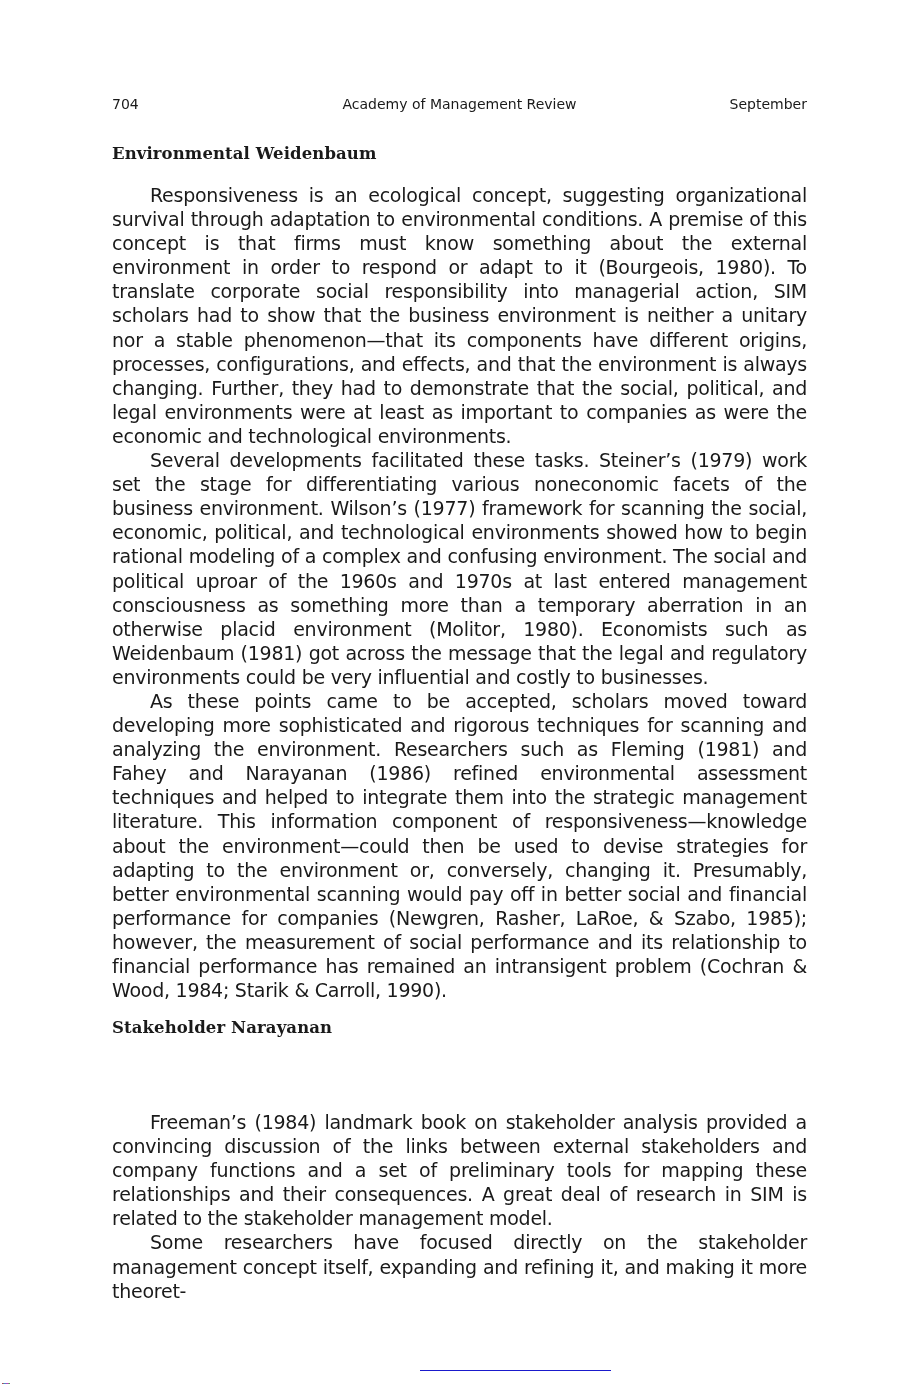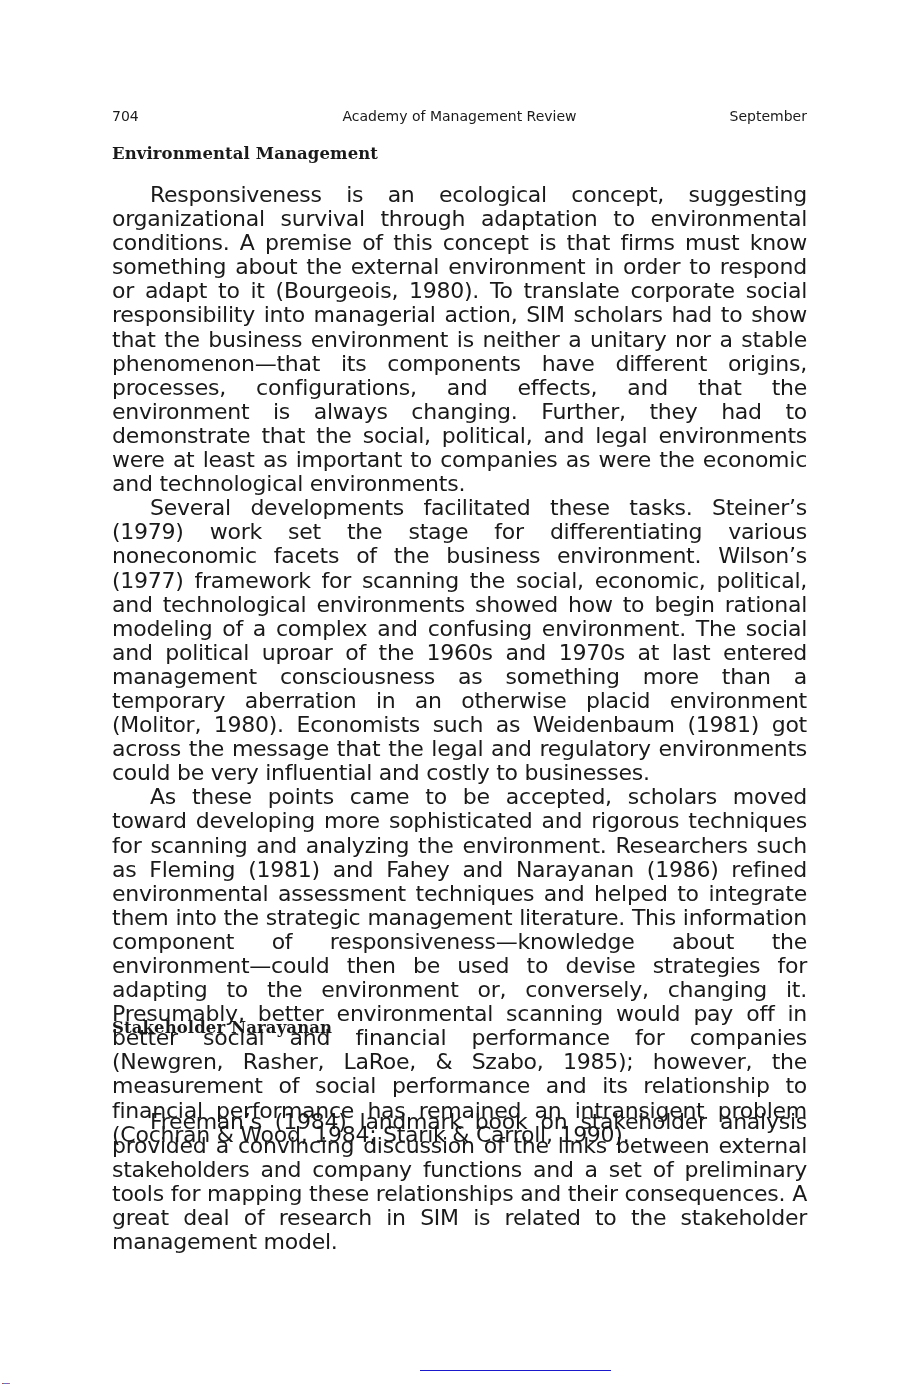--- a/index.html
+++ b/index.html
@@ -1,51 +1,52 @@
 <!DOCTYPE html>
 <html><head>
 <meta charset="utf-8">
 <style>
   html, body { margin: 0; padding: 0; background: #ffffff; }
   body { width: 913px; height: 1385px; position: relative; overflow: hidden;
          font-family: "DejaVu Serif", "Liberation Serif", serif; color: #1a1a1a; }
   .page { position: absolute; left: 112px; top: 0; width: 695px; }
-  .running-head { position: absolute; top: 108px; left: 0; width: 695px; height: 20px;
+  .running-head { position: absolute; top: 96px; left: 0; width: 695px; height: 20px;
                   font-family: "DejaVu Sans", "Liberation Sans", sans-serif; font-size: 14px; }
   .rh-page { position: absolute; left: 0; top: 0; }
   .rh-journal { position: absolute; left: 0; width: 695px; top: 0; text-align: center; }
   .rh-month { position: absolute; right: 0; top: 0; }
   h2.section { position: absolute; left: 0; margin: 0; font-family: "DejaVu Serif", serif;
                font-size: 16.5px; font-weight: bold; letter-spacing: 0.1px; }
   .body-text { position: absolute; left: 0; width: 695px; font-family: "DejaVu Sans", "Liberation Sans", sans-serif;
-               font-size: 22px; line-height: 24.1px; text-align: justify; letter-spacing: -0.25px; }
+               font-size: 19px; line-height: 24.1px; text-align: justify; letter-spacing: -0.25px; }
   .body-text p { margin: 0; text-indent: 38px; }
   .footnote-rule { position: absolute; left: 420px; top: 1370px; width: 191px; height: 1px; background: #1a1acc; }
   .scan-mark { position: absolute; left: 2px; top: 1383px; width: 8px; height: 1px;
                background: linear-gradient(90deg,#c33,#39c,#c3c,#3c3); }
 </style>
 </head>
 <body>
 
 <div class="page">
   <div class="running-head">
     <span class="rh-page">704</span>
     <span class="rh-journal">Academy of Management Review</span>
     <span class="rh-month">September</span>
   </div>
 
-  <h2 class="section" style="top:144px;">Environmental Management</h2>
+  <h2 class="section" style="top:144px;">Environmental Weidenbaum</h2>
 
   <div class="body-text" style="top:183px;">
     <p>Responsiveness is an ecological concept, suggesting organizational survival through adaptation to environmental conditions. A premise of this concept is that firms must know something about the external environment in order to respond or adapt to it (Bourgeois, 1980). To translate corporate social responsibility into managerial action, SIM scholars had to show that the business environment is neither a unitary nor a stable phenomenon—that its components have different origins, processes, configurations, and effects, and that the environment is always changing. Further, they had to demonstrate that the social, political, and legal environments were at least as important to companies as were the economic and technological environments.</p>
     <p>Several developments facilitated these tasks. Steiner’s (1979) work set the stage for differentiating various noneconomic facets of the business environment. Wilson’s (1977) framework for scanning the social, economic, political, and technological environments showed how to begin rational modeling of a complex and confusing environment. The social and political uproar of the 1960s and 1970s at last entered management consciousness as something more than a temporary aberration in an otherwise placid environment (Molitor, 1980). Economists such as Weidenbaum (1981) got across the message that the legal and regulatory environments could be very influential and costly to businesses.</p>
     <p>As these points came to be accepted, scholars moved toward developing more sophisticated and rigorous techniques for scanning and analyzing the environment. Researchers such as Fleming (1981) and Fahey and Narayanan (1986) refined environmental assessment techniques and helped to integrate them into the strategic management literature. This information component of responsiveness—knowledge about the environment—could then be used to devise strategies for adapting to the environment or, conversely, changing it. Presumably, better environmental scanning would pay off in better social and financial performance for companies (Newgren, Rasher, LaRoe, &amp; Szabo, 1985); however, the measurement of social performance and its relationship to financial performance has remained an intransigent problem (Cochran &amp; Wood, 1984; Starik &amp; Carroll, 1990).</p>
   </div>
 
   <h2 class="section" style="top:1018px;">Stakeholder Narayanan</h2>
 
   <div class="body-text" style="top:1110px;">
     <p>Freeman’s (1984) landmark book on stakeholder analysis provided a convincing discussion of the links between external stakeholders and company functions and a set of preliminary tools for mapping these relationships and their consequences. A great deal of research in SIM is related to the stakeholder management model.</p>
+    <p>Some researchers have focused directly on the stakeholder management concept itself, expanding and refining it, and making it more theoret-</p>
   </div>
 </div>
 
 <div class="footnote-rule"></div>
 <div class="scan-mark"></div>
 
 </body></html>

